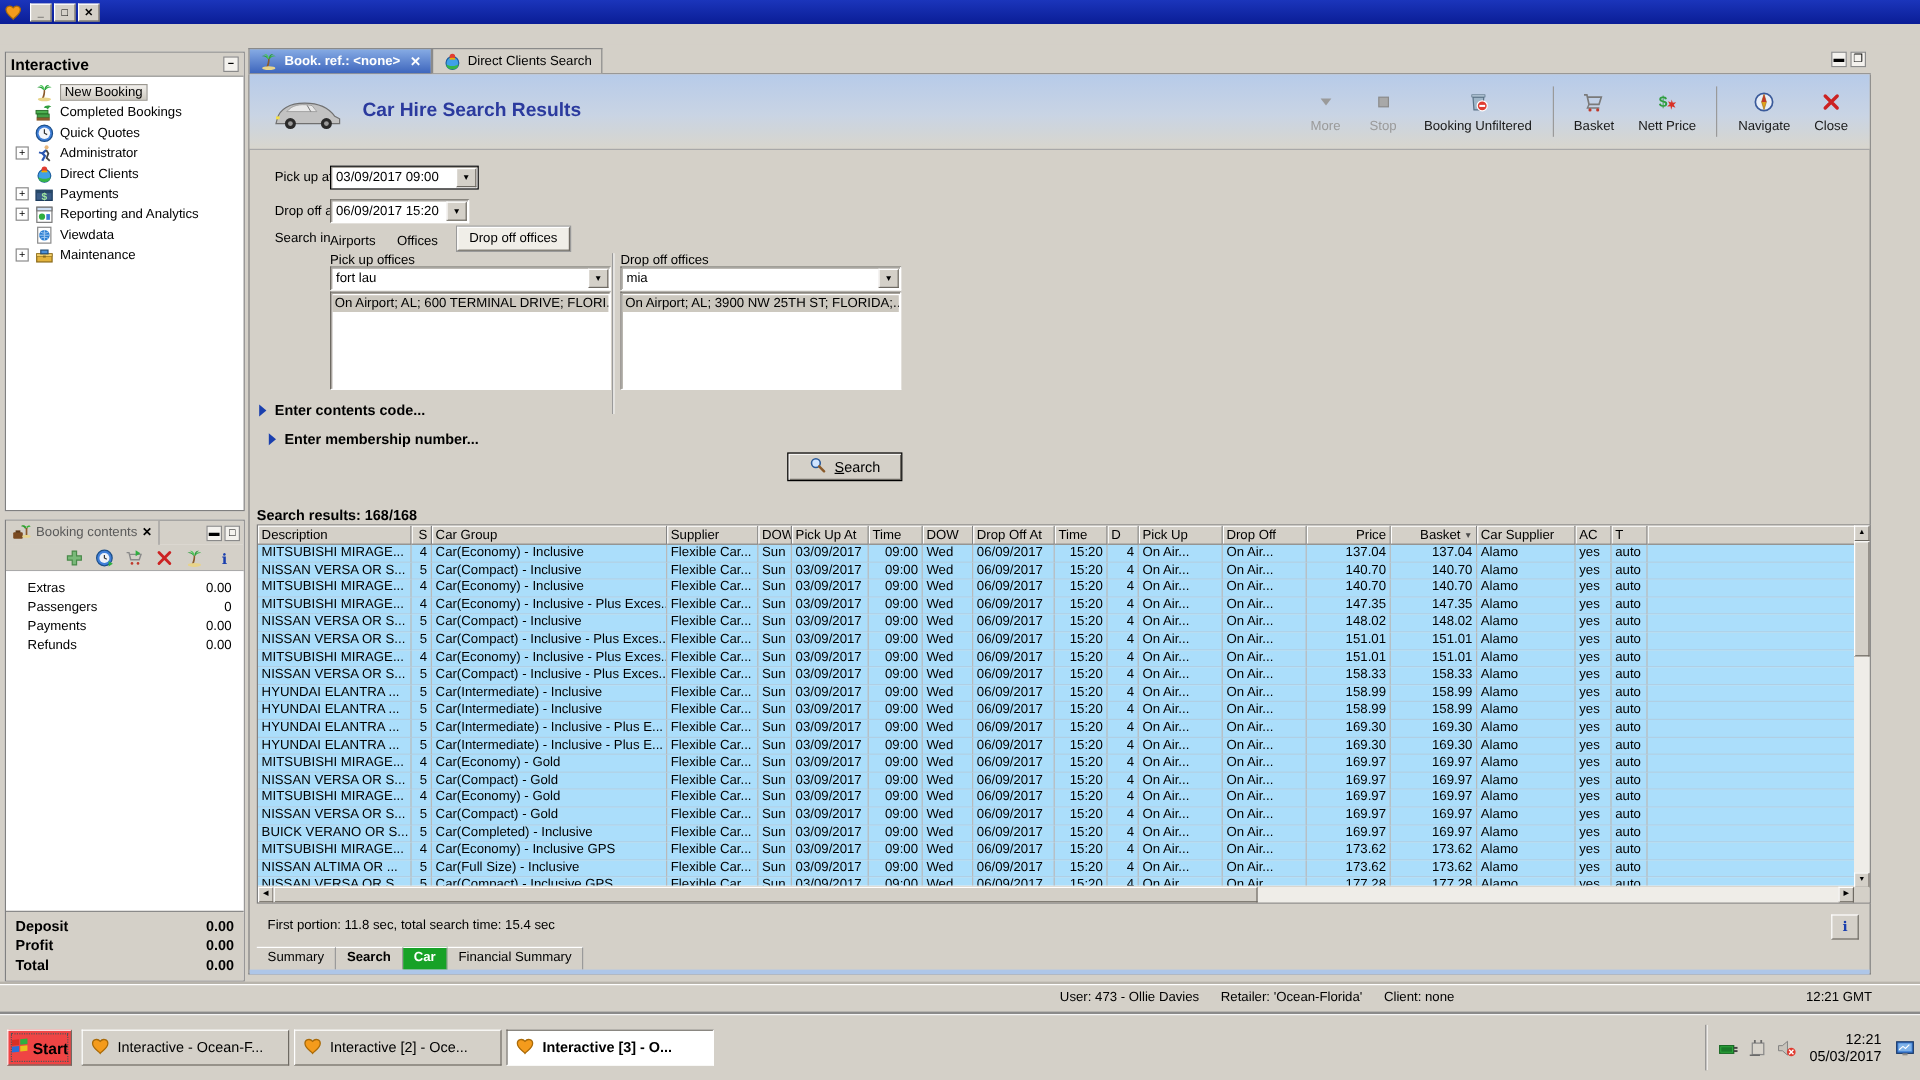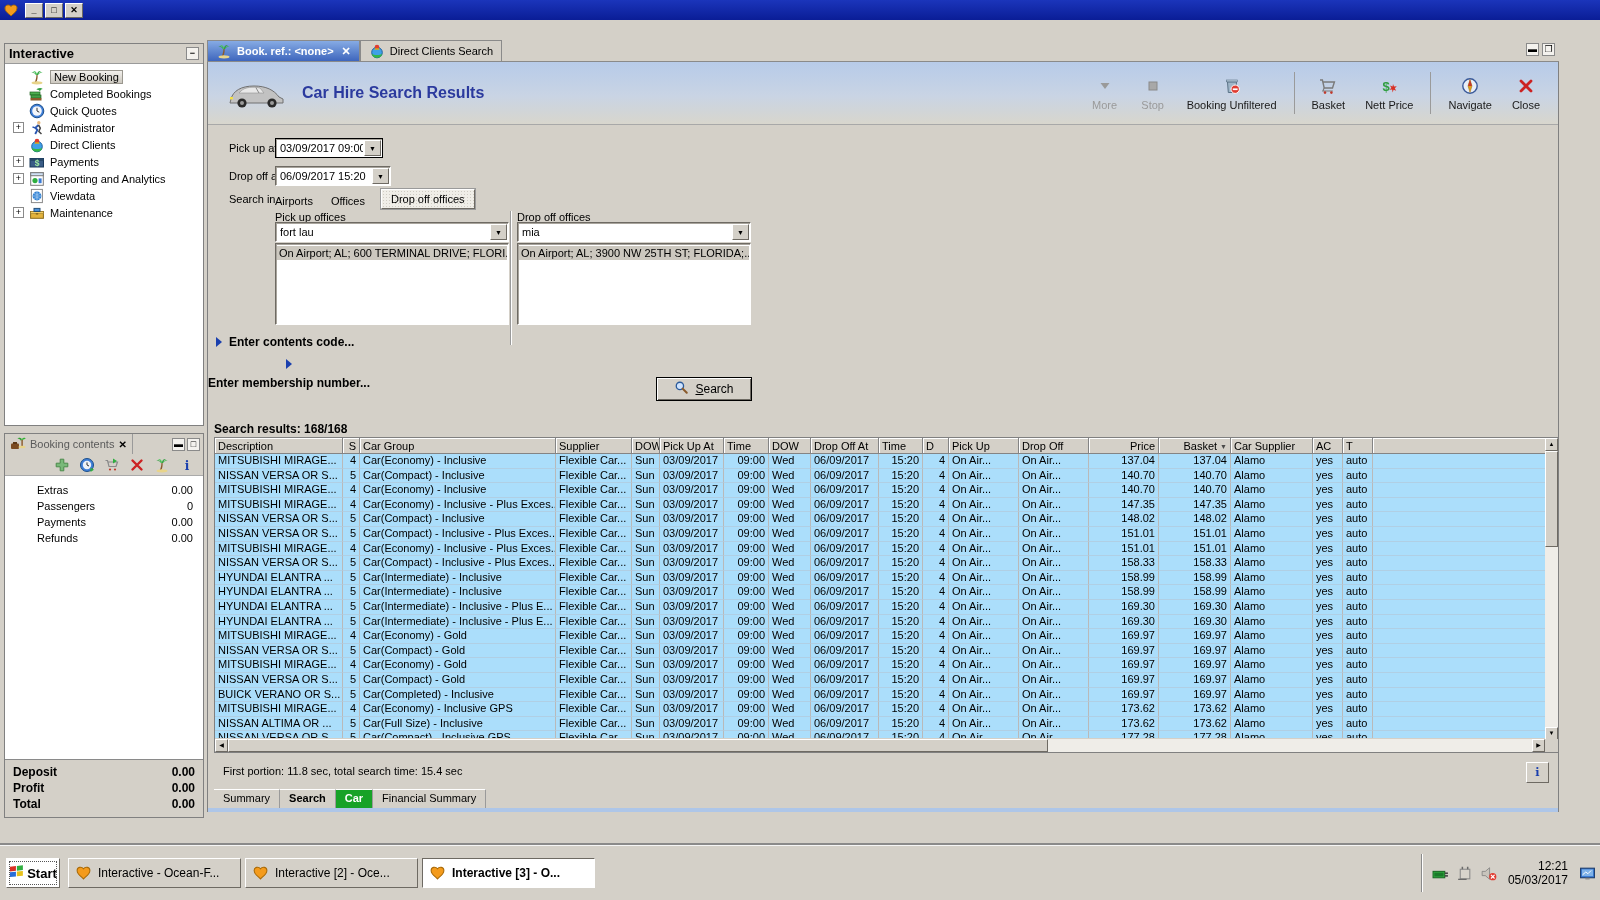--- a/index.html
+++ b/index.html
@@ -49,21 +49,21 @@
   #bk-tab { height:20px; display:flex; align-items:center; gap:4px; padding:0 5px;
     background:#d4d0c8; border-right:1px solid #9a9a9a; color:#5a5a5a; }
   #bk-tab .t-icon { margin-right:0; }
   #bk-tab .x { color:#000; font-weight:bold; font-size:10px; }
   #bk-winbtns { margin-left:auto; display:flex; gap:2px; padding-right:3px; }
   #bk-toolbar { height:22px; background:#d4d0c8; border-bottom:1px solid #aaa;
     display:flex; align-items:center; justify-content:flex-end; gap:9px; padding-right:8px; }
   .bk-tool { width:16px; height:16px; }
   .bk-tool svg { width:16px; height:16px; display:block; }
   #bk-list { background:#fff; padding-top:6px; height:285px; }
-  .bk-row { display:flex; justify-content:space-between; padding:2px 10px 2px 32px; }
+  .bk-row { display:flex; justify-content:space-between; padding:2px 10px 2px 18px; }
   #bk-summary { position:absolute; left:0; bottom:0; width:198px; height:58px; background:#d4d0c8;
     border-top:1px solid #8a8a8a; padding:4px 8px 0 8px; }
   .bk-sum-row { display:flex; justify-content:space-between; font-weight:bold; font-size:12px; line-height:16px; }
 
   
   #main { position:absolute; left:207px; top:3px; width:1352px; height:809px; }
   #main-tabs { height:22px; display:flex; align-items:flex-end; border-bottom:1px solid #8a8a8a; position:relative; }
   .mtab { height:21px; display:flex; align-items:center; gap:5px; padding:0 8px;
     border:1px solid #8a8a8a; border-bottom:none; background:#d4d0c8; }
   .mtab .t-icon { margin:0; }
@@ -153,21 +153,21 @@
   
   #statusbar { position:absolute; left:0; top:820px; width:1600px; height:22px; background:#d4d0c8;
     border-top:1px solid #fff; box-shadow:0 -2px 0 #b8b4ac; }
   #sb-info { position:absolute; right:388px; top:4px; display:flex; gap:18px; }
   #sb-time { position:absolute; right:40px; top:4px; }
 
   
   #taskbar { position:absolute; left:0; top:845px; width:1600px; height:55px; background:#d4d0c8;
     border-top:1px solid #f5f5f5; box-shadow:0 -2px 0 #8a8a8a; display:flex; align-items:center; }
   #start-button { width:54px; height:30px; margin-left:6px; display:flex; align-items:center; justify-content:center; gap:3px;
-    background:#ffffff; border:1px solid; border-color:#fff #6e6a63 #6e6a63 #fff; font-weight:bold; font-size:13px;
+    background:#ef4444; border:1px solid; border-color:#fff #6e6a63 #6e6a63 #fff; font-weight:bold; font-size:13px;
     outline:1px dotted #555; outline-offset:-4px; }
   #start-button svg { width:15px; height:15px; }
   #task-buttons { display:flex; gap:4px; margin-left:8px; }
   .taskbtn { width:173px; height:30px; display:flex; align-items:center; gap:6px; padding:0 6px;
     background:#d4d0c8; border:1px solid; border-color:#fff #6e6a63 #6e6a63 #fff; }
   .taskbtn svg { width:17px; height:17px; flex:0 0 17px; }
   .taskbtn .tb-label { white-space:nowrap; overflow:hidden; font-size:12px; }
   .taskbtn.active { background:#fff; border-color:#6e6a63 #fff #fff #6e6a63; font-weight:bold; }
   #tray { margin-left:auto; height:38px; display:flex; align-items:center; gap:7px; padding:0 4px 0 10px;
     border-left:1px solid #8a8a8a; box-shadow:1px 0 0 #fff inset; }
@@ -506,21 +506,21 @@
               <div class="tbtn">
                 <span><svg viewBox="0 0 20 20">
                     <path d="M5 5l10 10M15 5 5 15" stroke="#cc2222" stroke-width="2.8" stroke-linecap="round"></path>
                   </svg></span>
                 <span>Close</span>
               </div>
             </div>
         </div>
 
         <span class="flabel" style="left:21px; top:80px;">Pick up at</span>
-        <div class="combo" style="left:67px; top:76px; width:108px; border-color:#000;">
+        <div class="combo" style="left:67px; top:76px; width:124px; border-color:#000;">
           <span class="cval">03/09/2017 09:00</span>
           <span class="cbtn">▼</span>
         </div>
         <span class="flabel" style="left:21px; top:108px;">Drop off at</span>
         <div class="combo" style="left:67px; top:104px; width:116px;">
           <span class="cval">06/09/2017 15:20</span>
           <span class="cbtn">▼</span>
         </div>
 
         <span class="flabel" style="left:21px; top:131px;">Search in</span>
@@ -547,21 +547,21 @@
           <span class="cbtn">▼</span>
         </div>
         <div class="listbox" style="left:309px; top:181px;">
           <div class="lb-item">On Airport; AL; 3900 NW 25TH ST; FLORIDA;...</div>
         </div>
 
         <div class="expander-row" style="left:8px; top:273px;">
           <span class="tri"></span>
           <span>Enter contents code...</span>
         </div>
-        <div class="expander-row" style="left:0; top:297px;flex-direction:column;">
+        <div class="expander-row" style="left:16px; top:297px;">
           <span class="tri"></span>
           <span>Enter membership number...</span>
         </div>
 
         <div id="search-btn">
           <span id="search-btn-ico"><svg viewBox="0 0 16 16">
                 <circle cx="6.3" cy="6.3" r="3.9" fill="#cfe4ff" stroke="#2a5a9a" stroke-width="1.4"></circle>
                 <path d="M9.2 9.2 13.6 13.6" stroke="#8a5a2a" stroke-width="2.2" stroke-linecap="round"></path>
               </svg></span>
           <span class="lbl">Search</span>
@@ -1076,20 +1076,28 @@
             <span class="btab">Summary</span>
             <span class="btab bold">Search</span>
             <span class="btab green">Car</span>
             <span class="btab">Financial Summary</span>
           </div>
         <div id="bottom-strip"></div>
       </div>
     </div>
   </div>
 
+  <div id="statusbar">
+    <span id="sb-info">
+      <span>User: 473 - Ollie Davies</span>
+      <span>Retailer: 'Ocean-Florida'</span>
+      <span>Client: none</span>
+    </span>
+    <span id="sb-time">12:21 GMT</span>
+  </div>
 
   <div id="taskbar">
     <div id="start-button">
       <span id="start-logo"><svg viewBox="0 0 16 16">
             <g transform="skewY(-6)">
               <rect x="1" y="3" width="6.4" height="5" fill="#d93025"></rect>
               <rect x="8.4" y="3" width="6.4" height="5" fill="#2fae3f"></rect>
               <rect x="1" y="9" width="6.4" height="5" fill="#2a6fd9"></rect>
               <rect x="8.4" y="9" width="6.4" height="5" fill="#e8c21c"></rect>
             </g>

